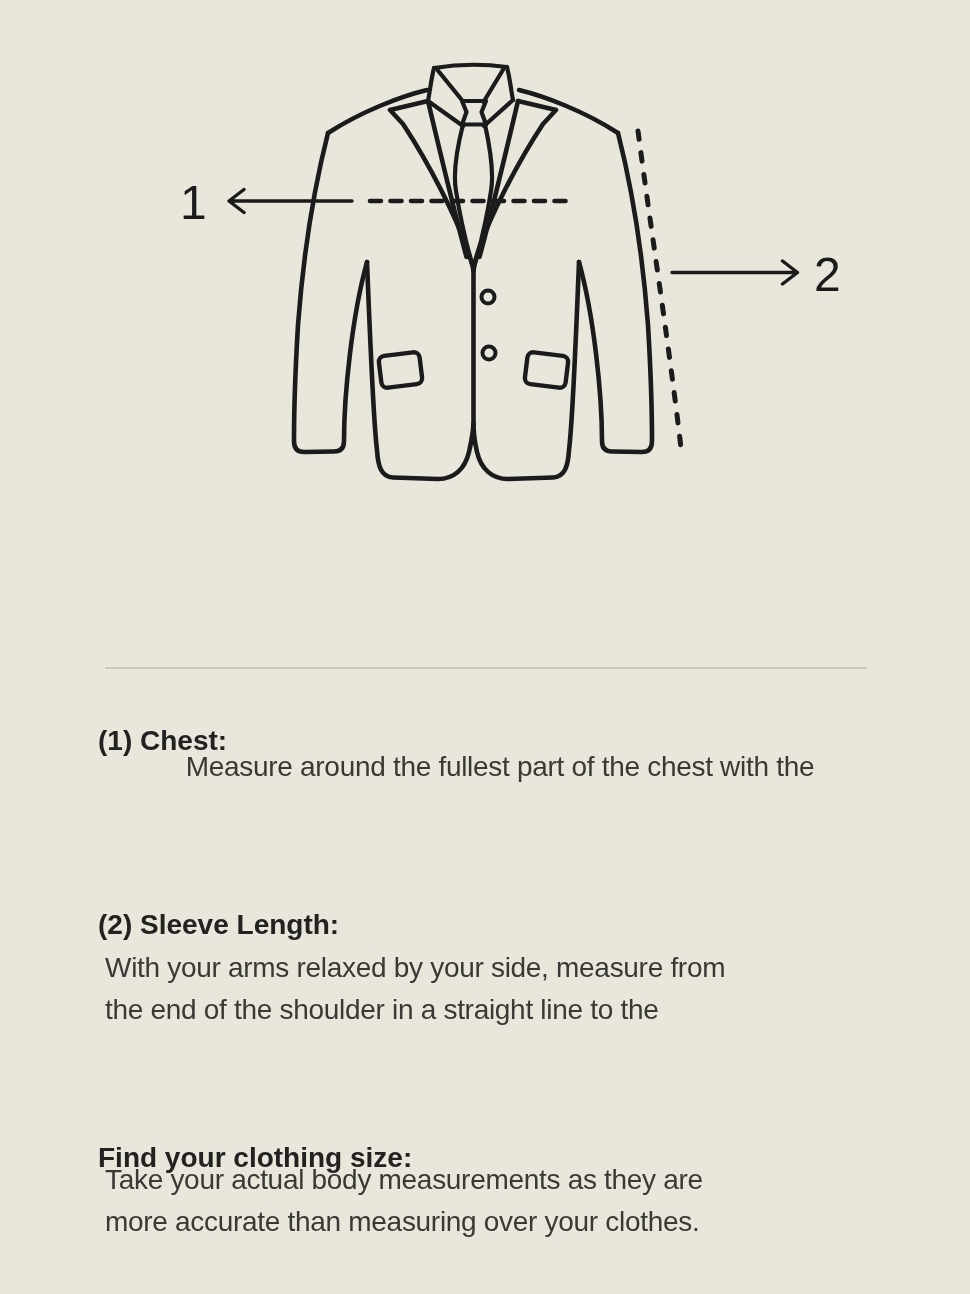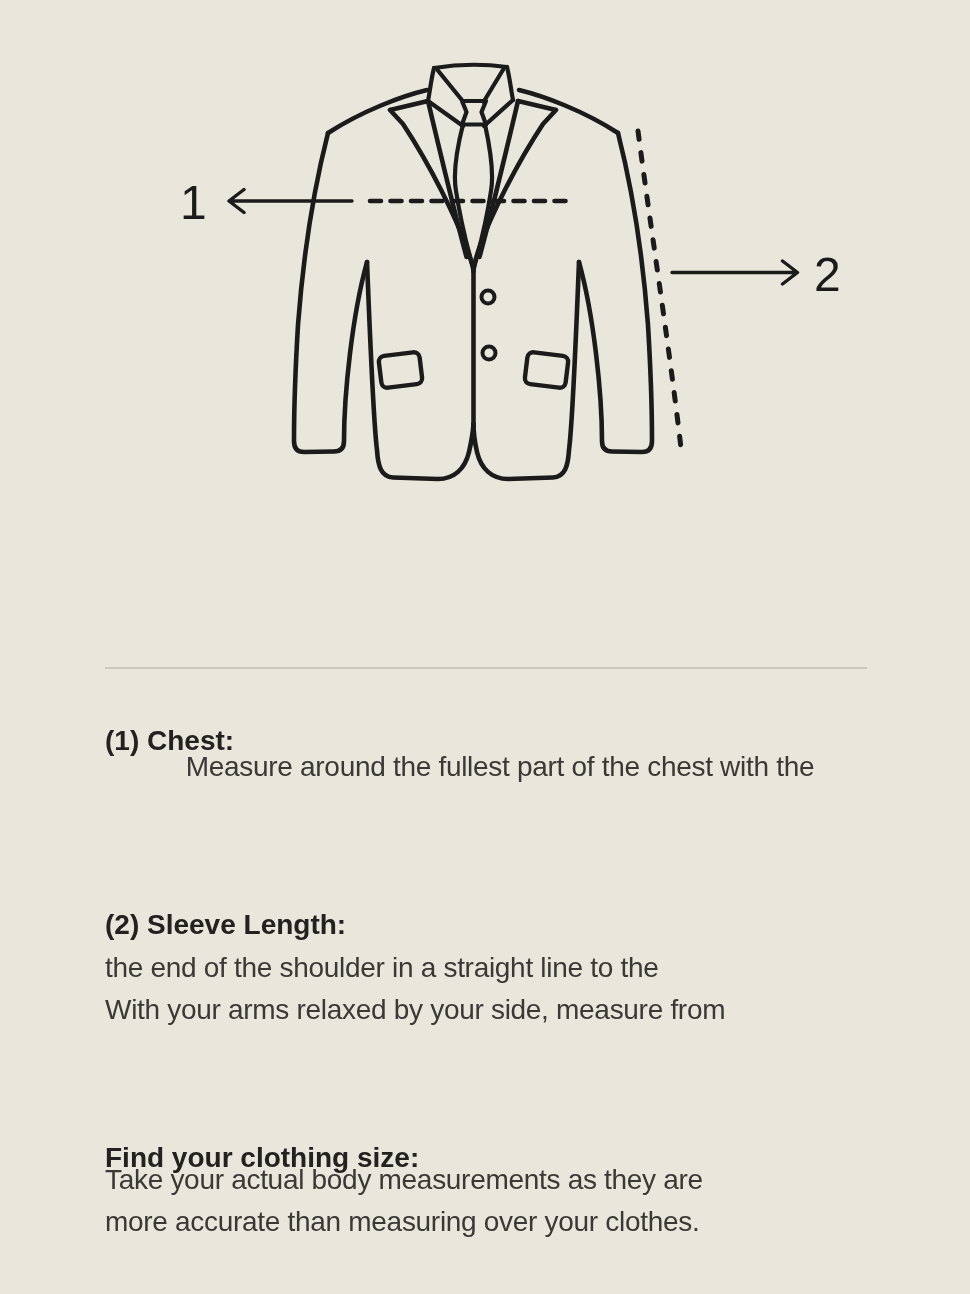--- a/index.html
+++ b/index.html
@@ -45,21 +45,21 @@
   .divider {
     position: absolute;
     left: 105px;
     top: 667px;
     width: 762px;
     height: 2px;
     background: #ccc9bb;
   }
   .section-heading {
     position: absolute;
-    left: 105px;
+    left: 98px;
     font-size: 28px;
     line-height: 34px;
     font-weight: 700;
     color: #232220;
     white-space: nowrap;
   }
   .section-body {
     position: absolute;
     left: 105px;
     width: 790px;
@@ -143,22 +143,22 @@
 
   <div>
 
     <div class="section-heading h-chest">(1) Chest:</div>
     <div class="section-body b-chest">
       <div class="line">Measure around the fullest part of the chest with the</div>
     </div>
 
     <div class="section-heading h-sleeve">(2) Sleeve Length:</div>
     <div class="section-body b-sleeve">
+      <div class="line">With your arms relaxed by your side, measure from</div>
       <div class="line">the end of the shoulder in a straight line to the</div>
-      <div class="line">With your arms relaxed by your side, measure from</div>
     </div>
 
     <div class="section-heading h-find">Find your clothing size:</div>
     <div class="section-body b-find">
       <div class="line">Take your actual body measurements as they are</div>
       <div class="line">more accurate than measuring over your clothes.</div>
     </div>
 
   </div>
 </div>

